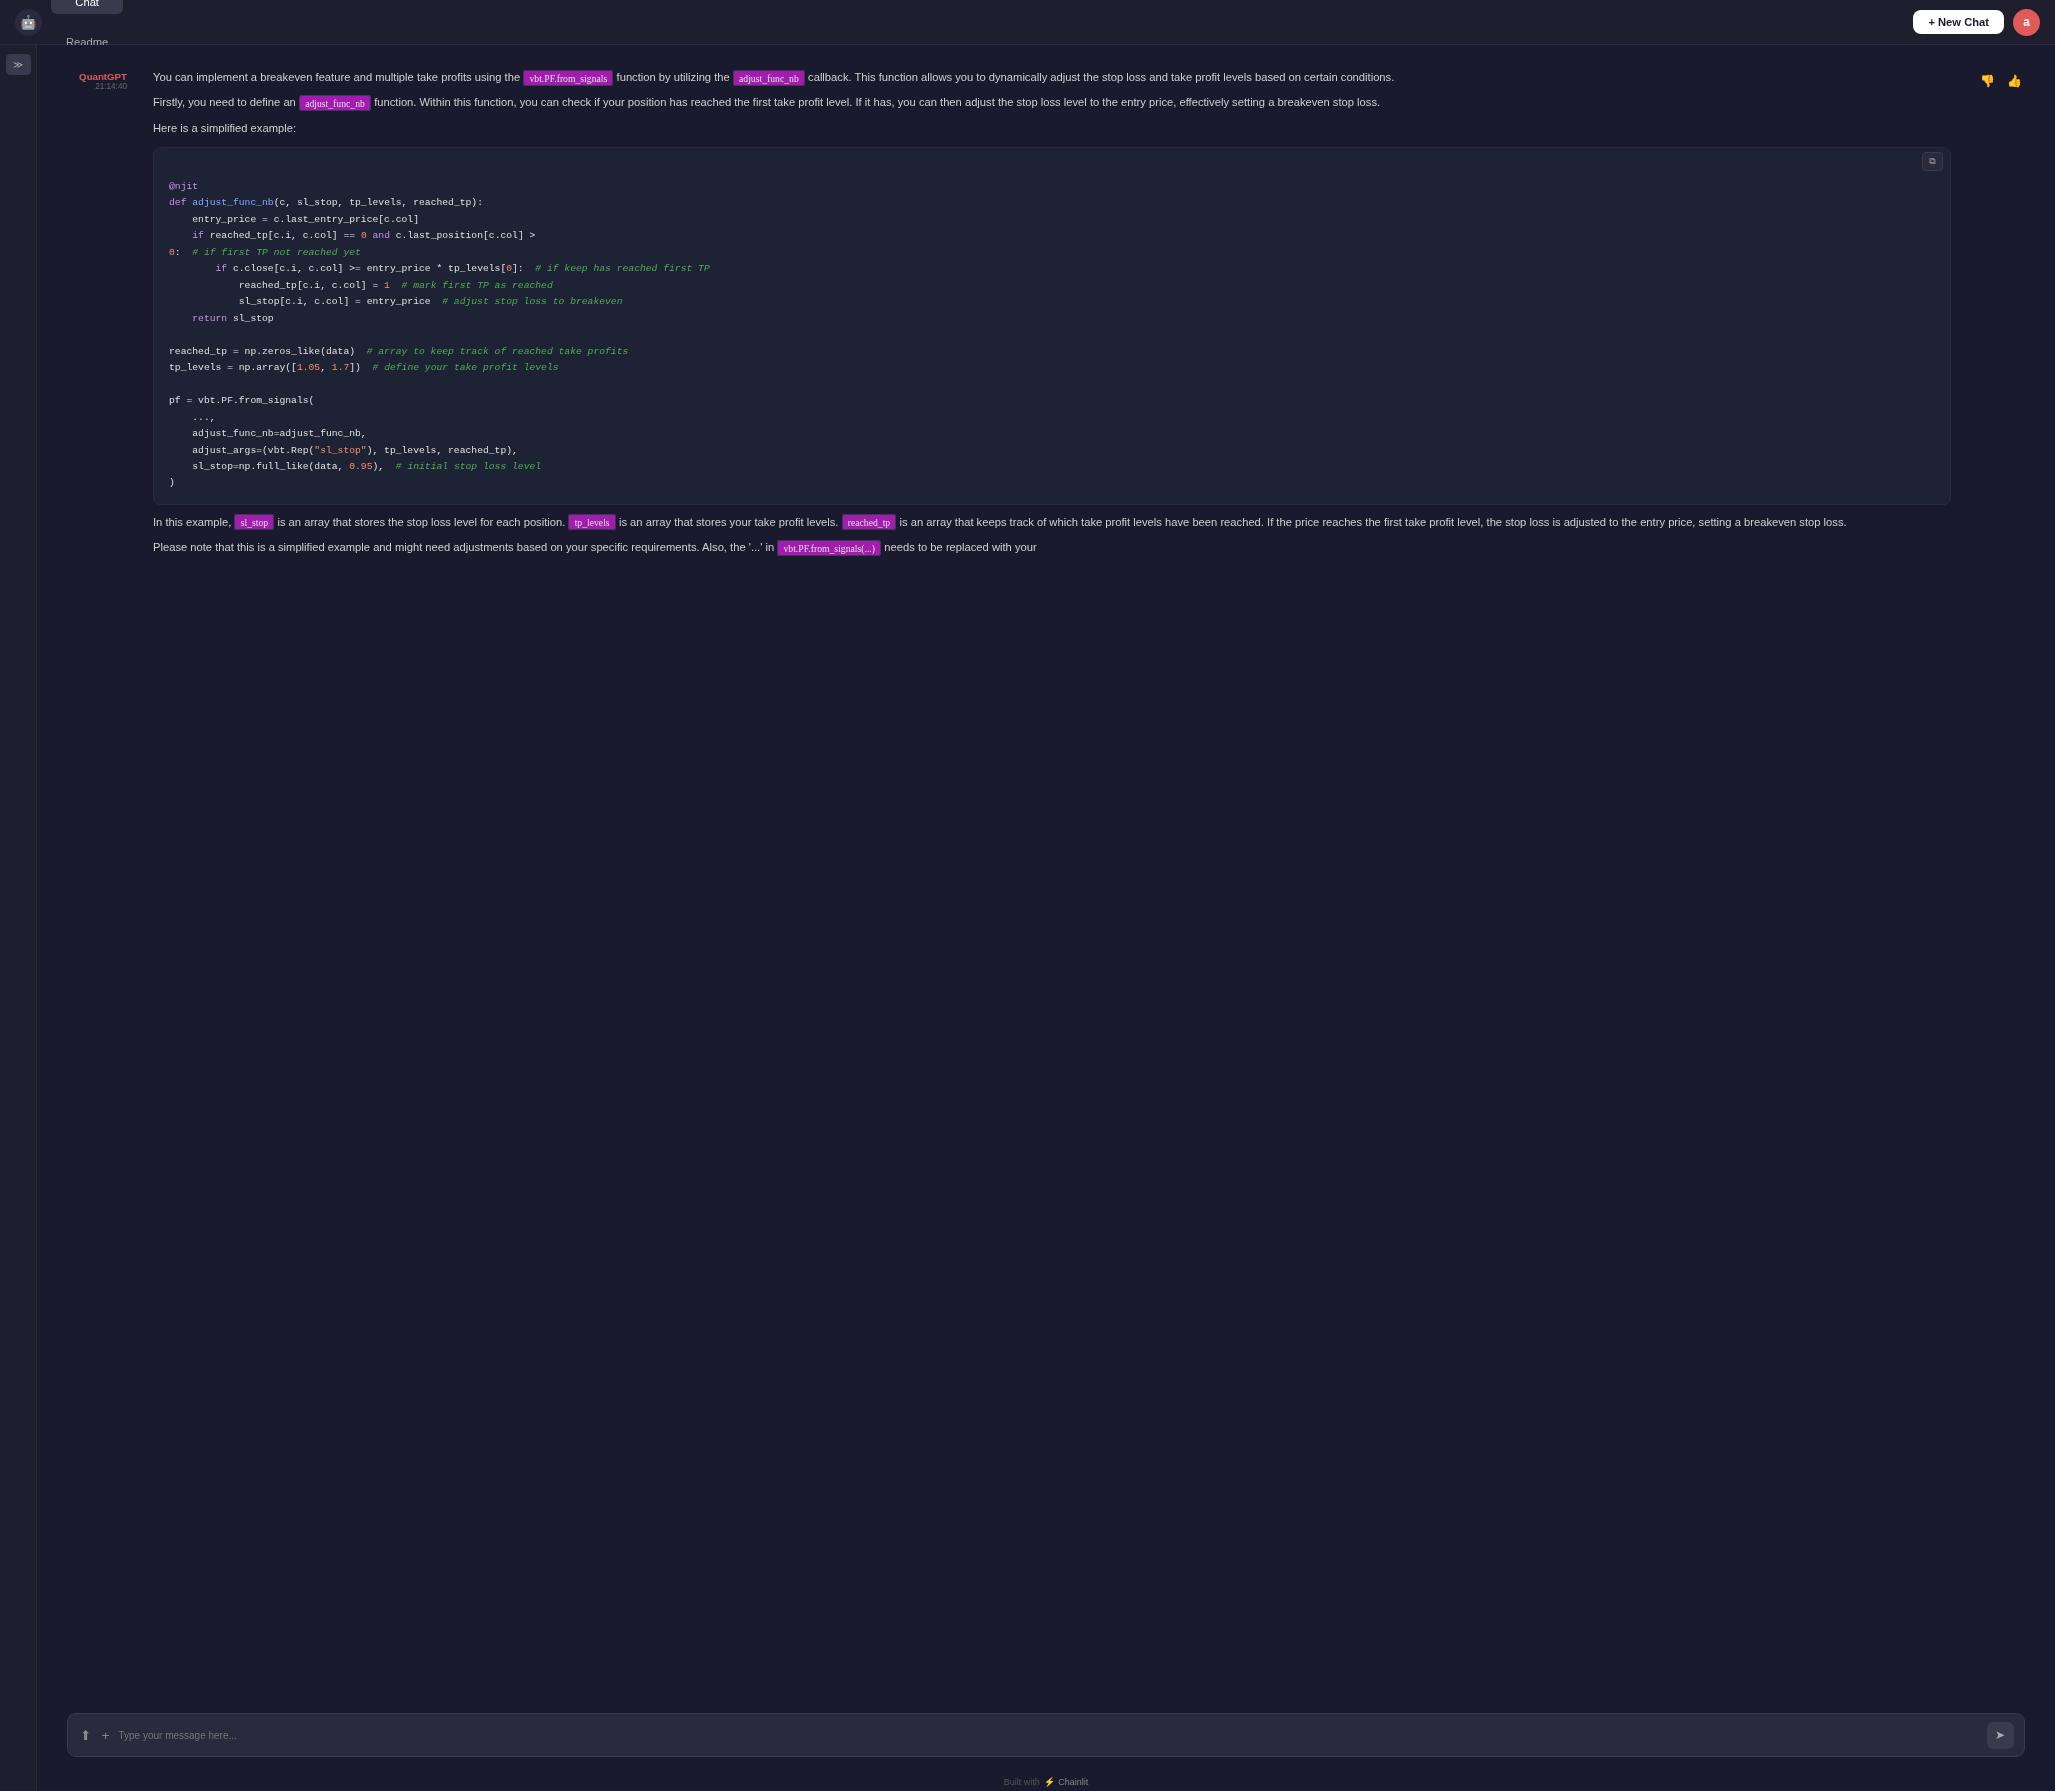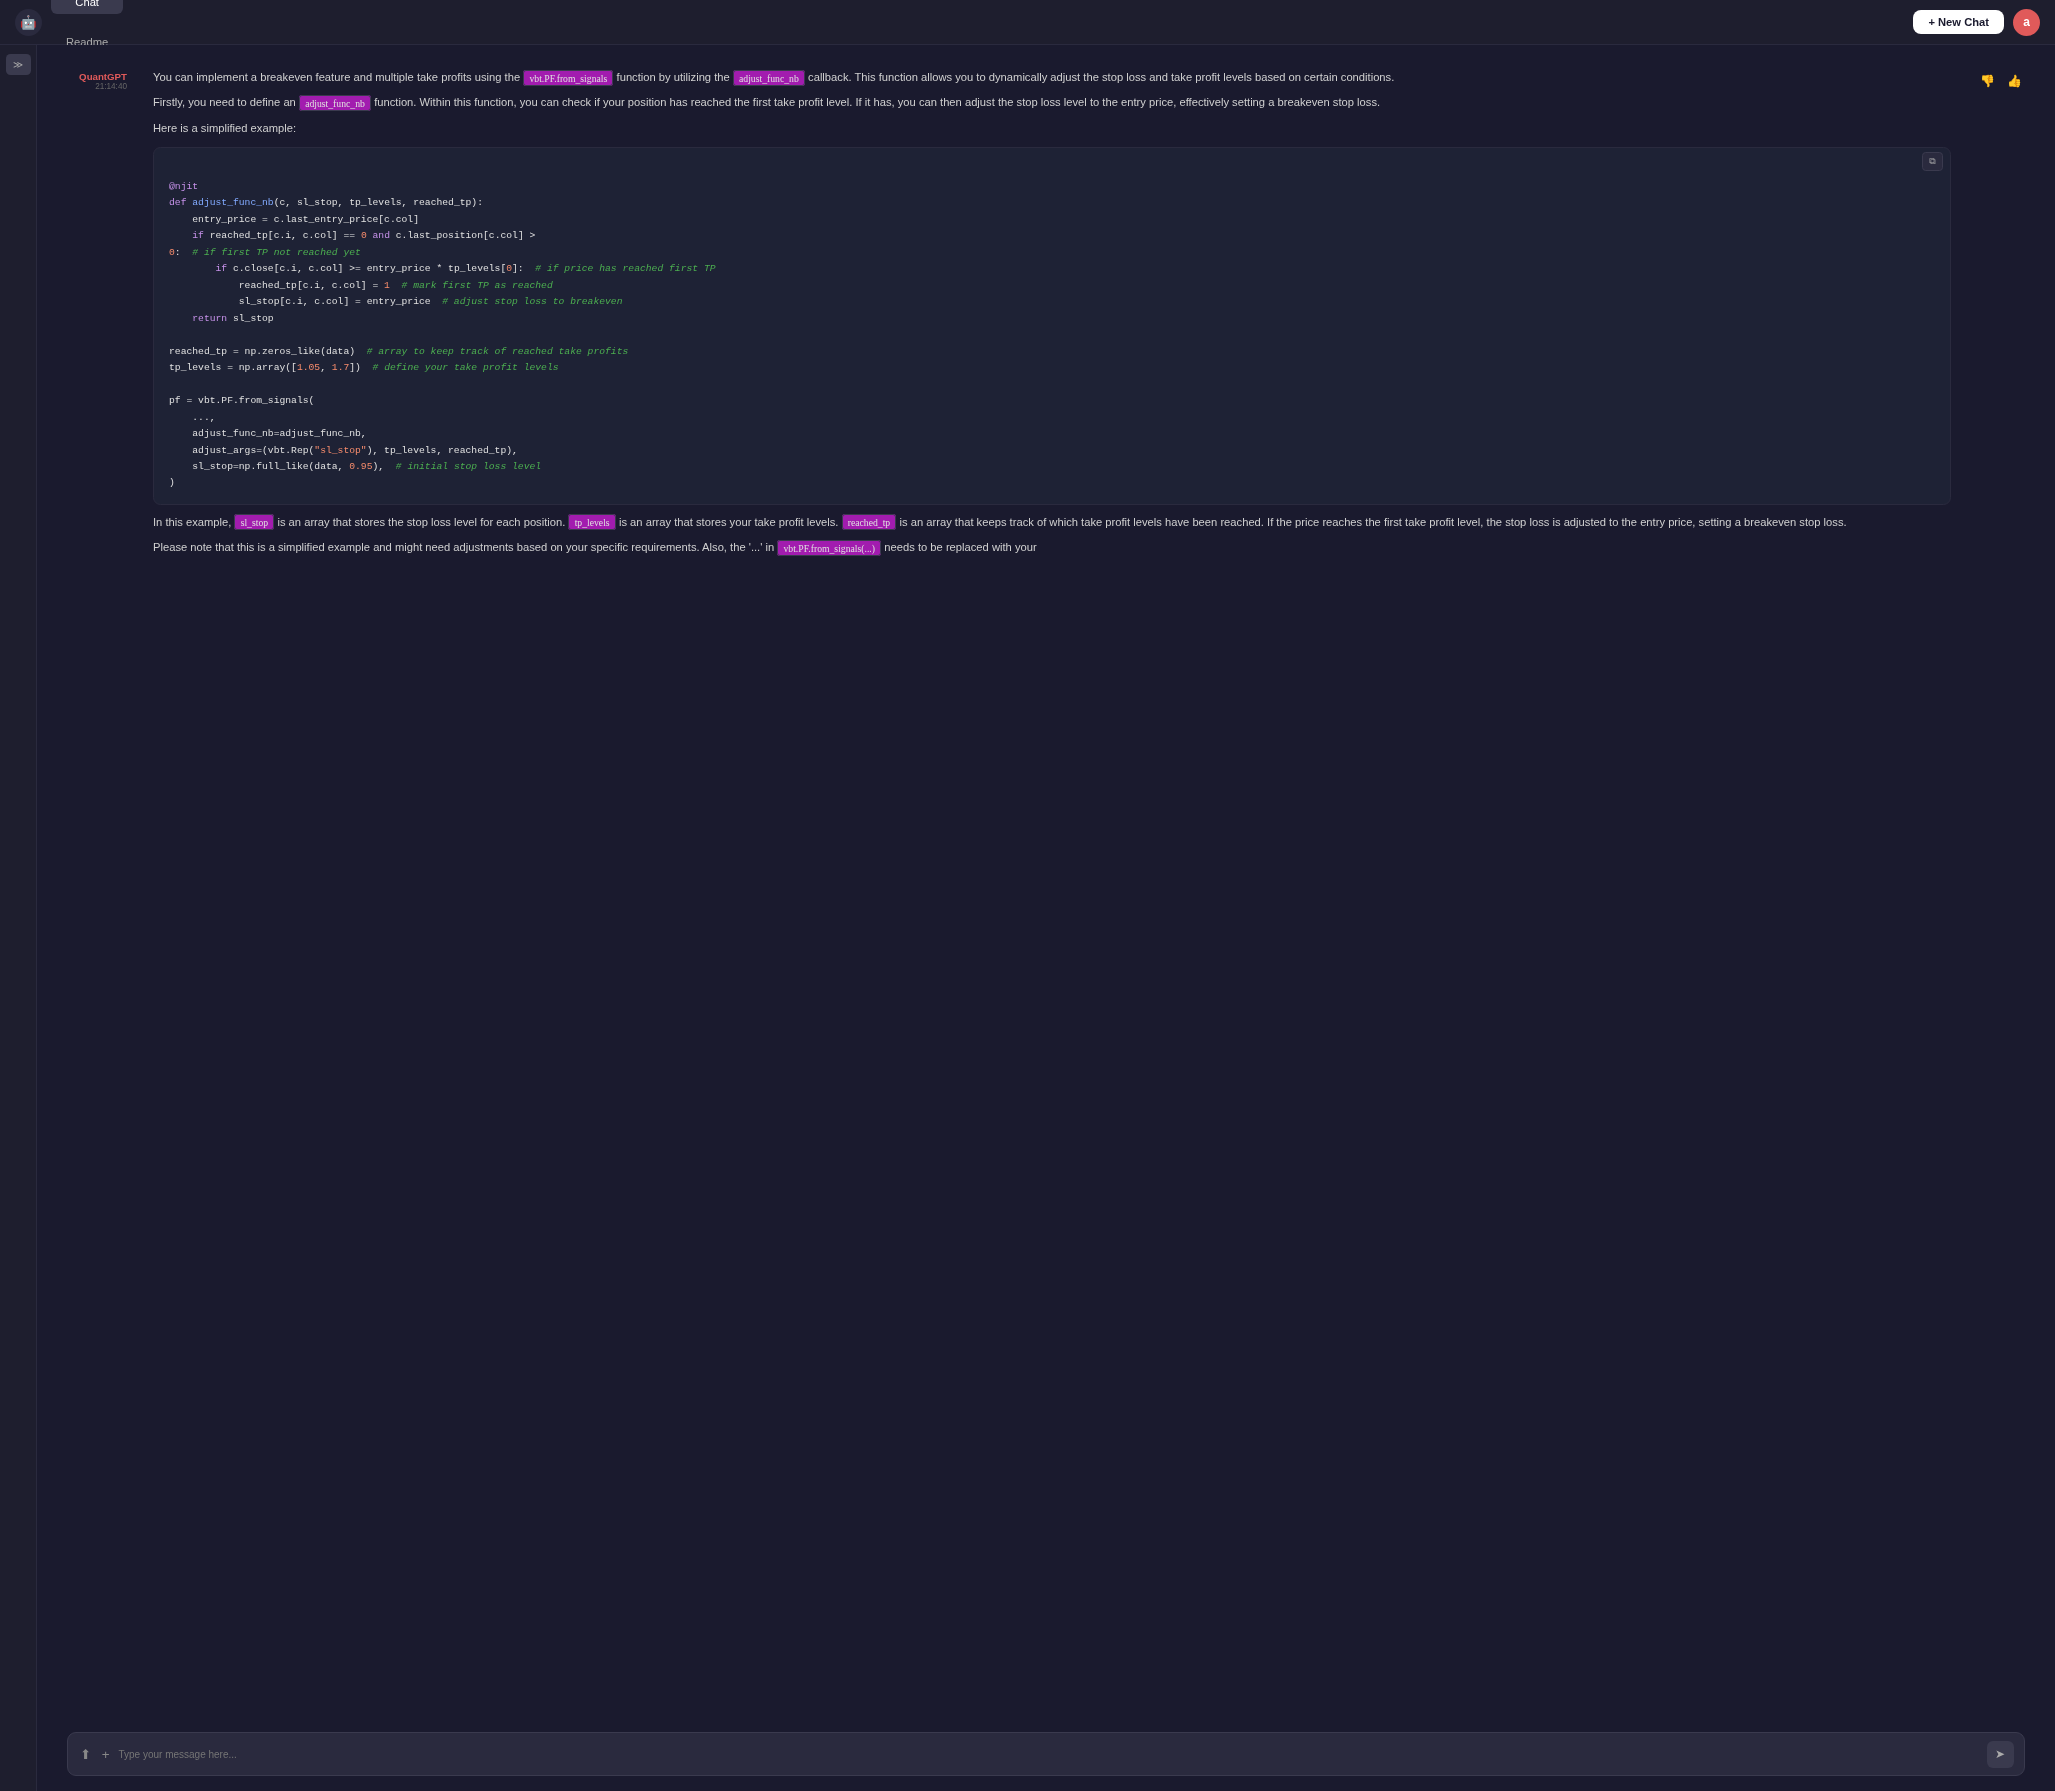--- a/index.html
+++ b/index.html
@@ -359,21 +359,21 @@
             <div class="code-block-header">
               <button class="copy-btn">
                 <span>⧉</span>
               </button>
             </div>
             <div class="code-block"><span class="kw">@njit</span>
 <span class="kw">def</span> <span class="fn">adjust_func_nb</span>(c, sl_stop, tp_levels, reached_tp):
     entry_price = c.last_entry_price[c.col]
     <span class="kw">if</span> reached_tp[c.i, c.col] == <span class="num">0</span> <span class="kw">and</span> c.last_position[c.col] &gt;
 <span class="num">0</span>:  <span class="cm-green"># if first TP not reached yet</span>
-        <span class="kw">if</span> c.close[c.i, c.col] &gt;= entry_price * tp_levels[<span class="num">0</span>]:  <span class="cm-green"># if price has reached first TP</span>
+        <span class="kw">if</span> c.close[c.i, c.col] &gt;= entry_price * tp_levels[<span class="num">0</span>]:  <span class="cm-green"># if keep has reached first TP</span>
             reached_tp[c.i, c.col] = <span class="num">1</span>  <span class="cm-green"># mark first TP as reached</span>
             sl_stop[c.i, c.col] = entry_price  <span class="cm-green"># adjust stop loss to breakeven</span>
     <span class="kw">return</span> sl_stop
 
 reached_tp = np.zeros_like(data)  <span class="cm-green"># array to keep track of reached take profits</span>
 tp_levels = np.array([<span class="num">1.05</span>, <span class="num">1.7</span>])  <span class="cm-green"># define your take profit levels</span>
 
 pf = vbt.PF.from_signals(
     ...,
     adjust_func_nb=adjust_func_nb,
@@ -411,16 +411,23 @@
         <button class="input-icon-btn">
           <span>+</span>
         </button>
         <input type="text" class="input-field" placeholder="Type your message here..." style="">
         <button class="send-btn">
           <span>➤</span>
         </button>
       </div>
     </div>
 
+    <div class="footer">
+      <span>Built with</span>
+      <span class="chainlit-logo">
+        <span>⚡</span>
+        <span>Chainlit</span>
+      </span>
+    </div>
 
   </div>
 </div>
 
 
 </body></html>

